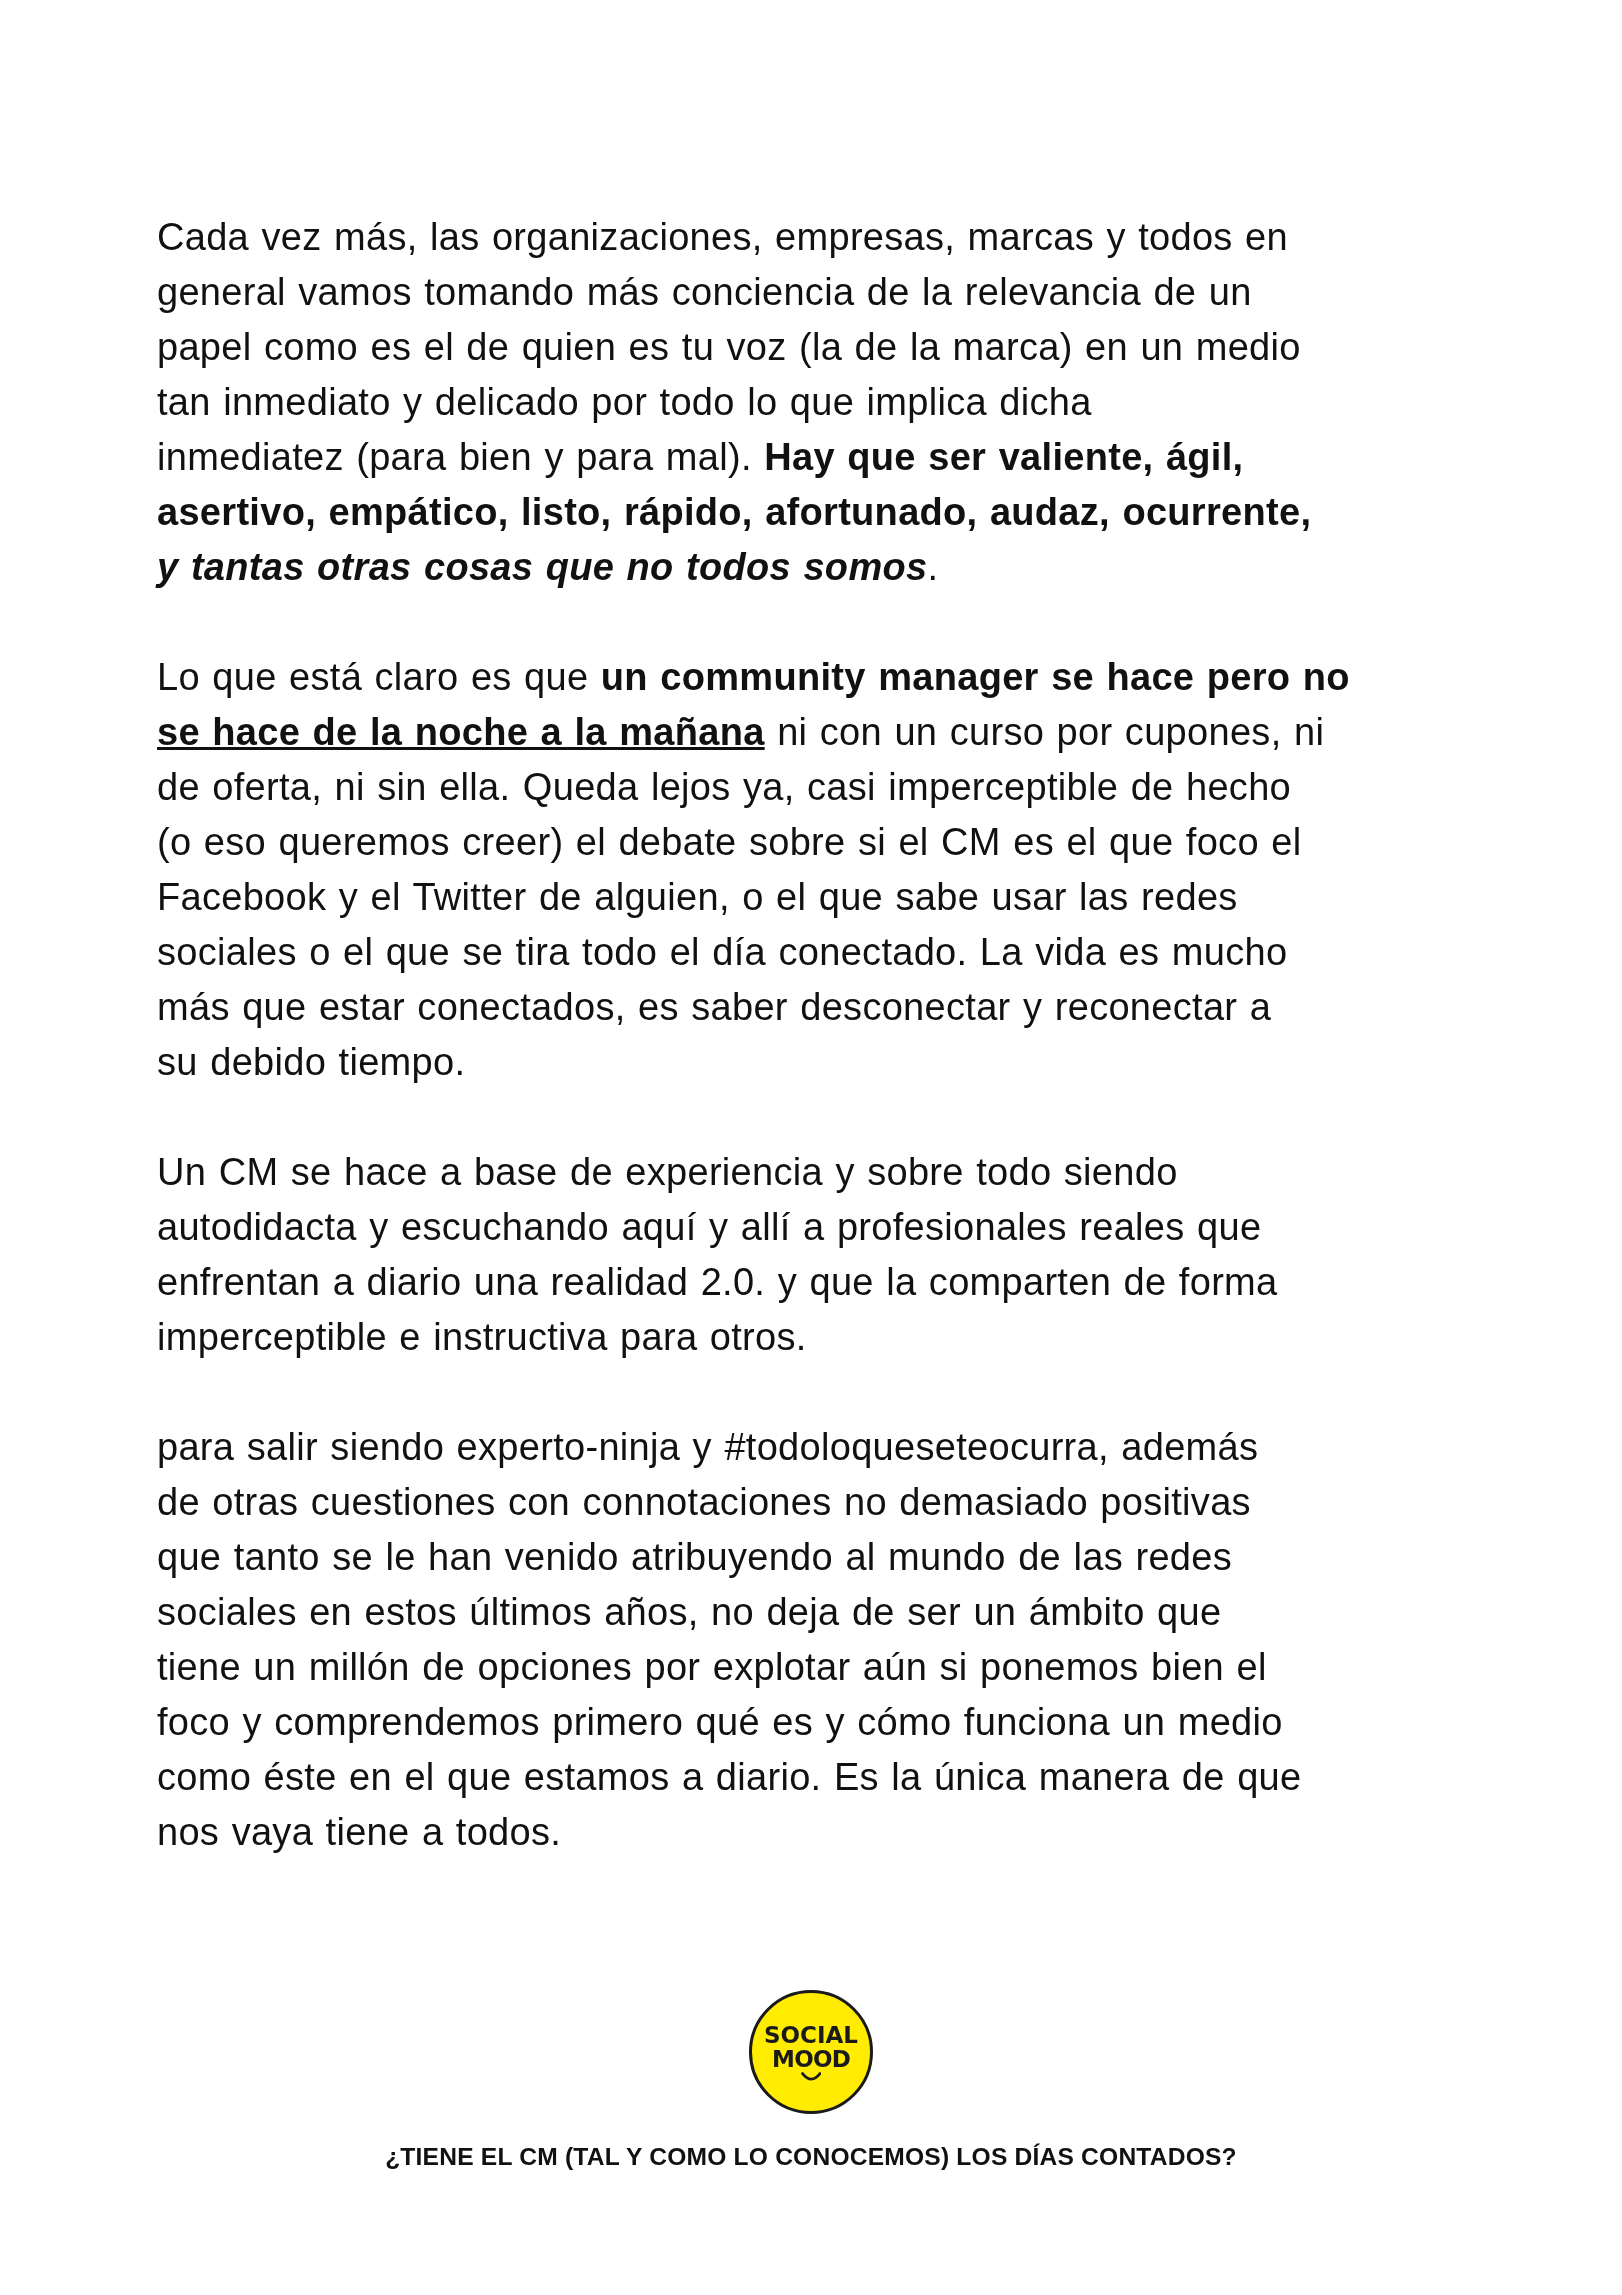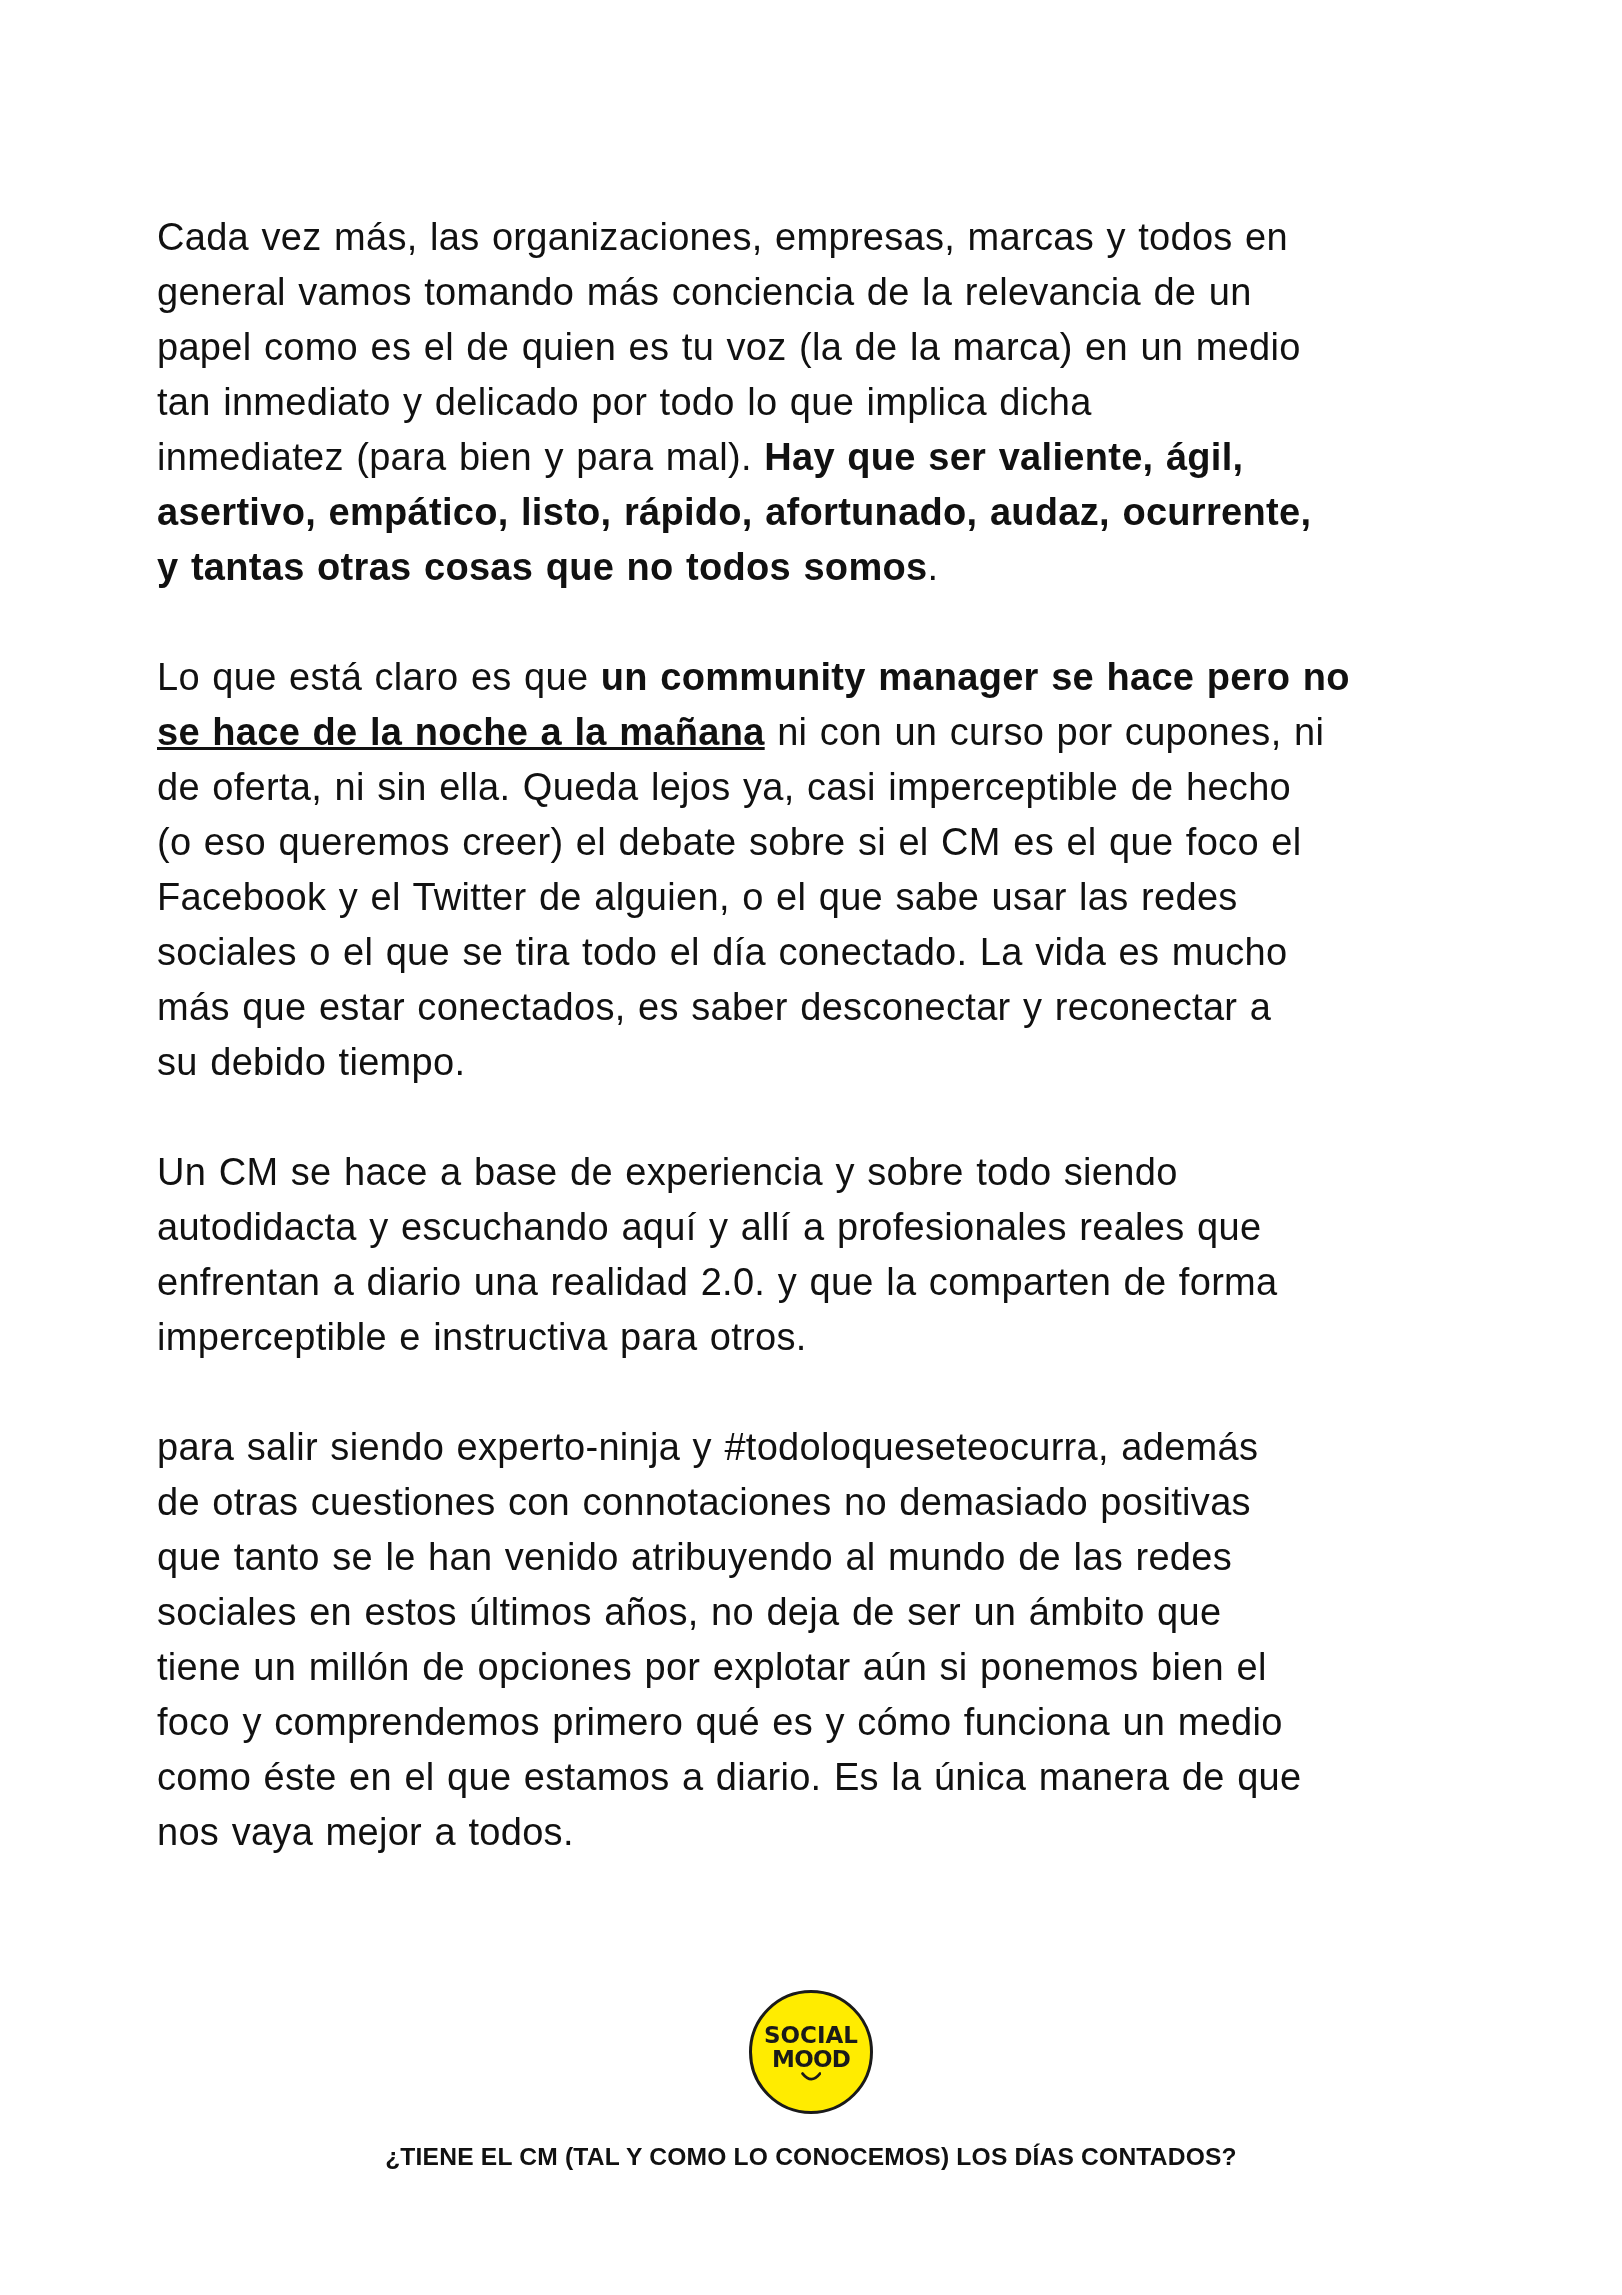--- a/index.html
+++ b/index.html
@@ -87,21 +87,21 @@
 <body style="background: rgb(255, 255, 255);">
 
 <main class="article" id="article">
     <p class="paragraph">
       <span class="line"><span class="seg-normal" style="white-space: pre;">Cada vez más, las organizaciones, empresas, marcas y todos en</span></span>
       <span class="line"><span class="seg-normal" style="white-space: pre;">general vamos tomando más conciencia de la relevancia de un</span></span>
       <span class="line"><span class="seg-normal" style="white-space: pre;">papel como es el de quien es tu voz (la de la marca) en un medio</span></span>
       <span class="line"><span class="seg-normal" style="white-space: pre;">tan inmediato y delicado por todo lo que implica dicha</span></span>
       <span class="line"><span class="seg-normal" style="white-space: pre;">inmediatez (para bien y para mal). </span><span class="seg-bold" style="white-space: pre;">Hay que ser valiente, ágil,</span></span>
       <span class="line"><span class="seg-bold" style="white-space: pre;">asertivo, empático, listo, rápido, afortunado, audaz, ocurrente,</span></span>
-      <span class="line"><span class="seg-bold" style="white-space: pre;">y tantas otras cosas que no todos somos</span><span class="seg-normal" style="white-space: pre;">.</span></span>
+      <span class="line"><span class="seg-bold" style="white-space: pre; font-style: italic;">y tantas otras cosas que no todos somos</span><span class="seg-normal" style="white-space: pre;">.</span></span>
     </p>
     <p class="paragraph">
       <span class="line"><span class="seg-normal" style="white-space: pre;">Lo que está claro es que </span><span class="seg-bold" style="white-space: pre;">un community manager se hace pero no</span></span>
       <span class="line"><span class="seg-bold" style="white-space: pre; text-decoration: underline;">se hace de la noche a la mañana</span><span class="seg-normal" style="white-space: pre;"> ni con un curso por cupones, ni</span></span>
       <span class="line"><span class="seg-normal" style="white-space: pre;">de oferta, ni sin ella. Queda lejos ya, casi imperceptible de hecho</span></span>
       <span class="line"><span class="seg-normal" style="white-space: pre;">(o eso queremos creer) el debate sobre si el CM es el que foco el</span></span>
       <span class="line"><span class="seg-normal" style="white-space: pre;">Facebook y el Twitter de alguien, o el que sabe usar las redes</span></span>
       <span class="line"><span class="seg-normal" style="white-space: pre;">sociales o el que se tira todo el día conectado. La vida es mucho</span></span>
       <span class="line"><span class="seg-normal" style="white-space: pre;">más que estar conectados, es saber desconectar y reconectar a</span></span>
       <span class="line"><span class="seg-normal" style="white-space: pre;">su debido tiempo.</span></span>
@@ -113,21 +113,21 @@
       <span class="line"><span class="seg-normal" style="white-space: pre;">imperceptible e instructiva para otros.</span></span>
     </p>
     <p class="paragraph">
       <span class="line"><span class="seg-normal" style="white-space: pre;">para salir siendo experto-ninja y #todoloqueseteocurra, además</span></span>
       <span class="line"><span class="seg-normal" style="white-space: pre;">de otras cuestiones con connotaciones no demasiado positivas</span></span>
       <span class="line"><span class="seg-normal" style="white-space: pre;">que tanto se le han venido atribuyendo al mundo de las redes</span></span>
       <span class="line"><span class="seg-normal" style="white-space: pre;">sociales en estos últimos años, no deja de ser un ámbito que</span></span>
       <span class="line"><span class="seg-normal" style="white-space: pre;">tiene un millón de opciones por explotar aún si ponemos bien el</span></span>
       <span class="line"><span class="seg-normal" style="white-space: pre;">foco y comprendemos primero qué es y cómo funciona un medio</span></span>
       <span class="line"><span class="seg-normal" style="white-space: pre;">como éste en el que estamos a diario. Es la única manera de que</span></span>
-      <span class="line"><span class="seg-normal" style="white-space: pre;">nos vaya mejor a todos.</span></span>
+      <span class="line"><span class="seg-normal" style="white-space: pre;">nos vaya tiene a todos.</span></span>
     </p>
   </main>
 
 <div class="logo" id="logo" style="background: rgb(255, 236, 0); border-color: rgb(26, 26, 26);">
   <div class="logo-line">SOCIAL</div>
   <div class="logo-line mood">MOOD</div>
   <svg class="logo-smile" viewBox="0 0 26 12">
     <path d="M2 2 Q13 16 24 2" fill="none" stroke="#1a1a1a" stroke-width="3.5" stroke-linecap="round"></path>
   </svg>
 </div>

